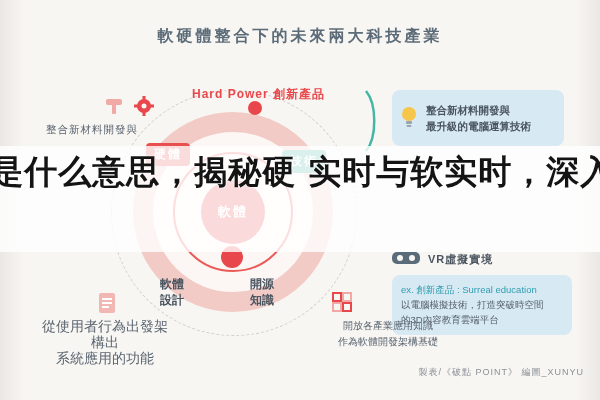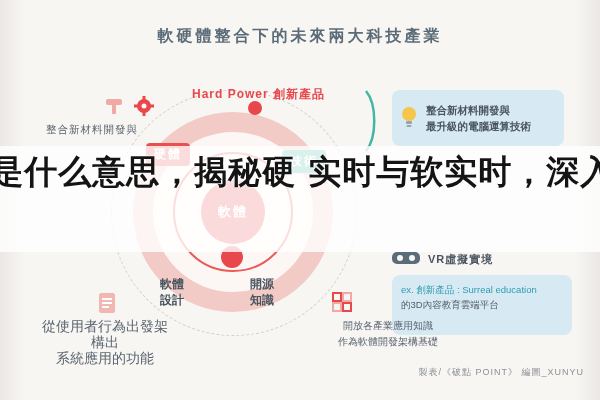--- a/index.html
+++ b/index.html
@@ -127,20 +127,21 @@
   <div class="abs vr-title-row">
     <svg class="icon" width="28" height="16" viewBox="0 0 28 16">
       <rect x="0" y="1" width="28" height="12" rx="5" fill="#5a6b7a"></rect>
       <circle cx="8" cy="7" r="3" fill="#f8f6f3"></circle>
       <circle cx="20" cy="7" r="3" fill="#f8f6f3"></circle>
     </svg>
     <span class="vr-title">VR虛擬實境</span>
   </div>
   <div class="abs info-box vr-box">
     <div class="vr-line1">ex. 創新產品 : Surreal education</div>
+    <div class="vr-line">以電腦模擬技術，打造突破時空間</div>
     <div class="vr-line">的3D內容教育雲端平台</div>
   </div>
 
   <svg class="abs icon" style="left:98px;top:292px;" width="18" height="22" viewBox="0 0 18 22">
     <rect x="1" y="1" width="16" height="20" rx="2" fill="#f2b7b2"></rect>
     <rect x="4" y="6" width="10" height="2" fill="#ffffff"></rect>
     <rect x="4" y="10" width="10" height="2" fill="#ffffff"></rect>
     <rect x="4" y="14" width="7" height="2" fill="#ffffff"></rect>
   </svg>
   <div class="abs bottom-left-text">

